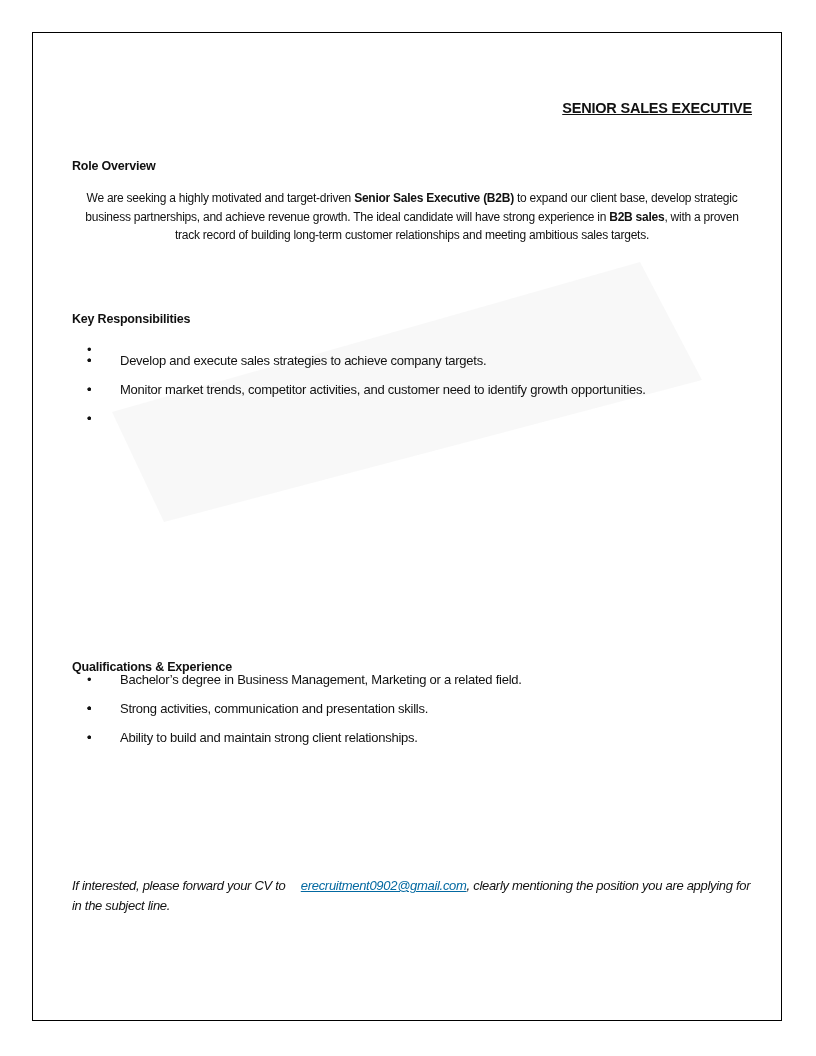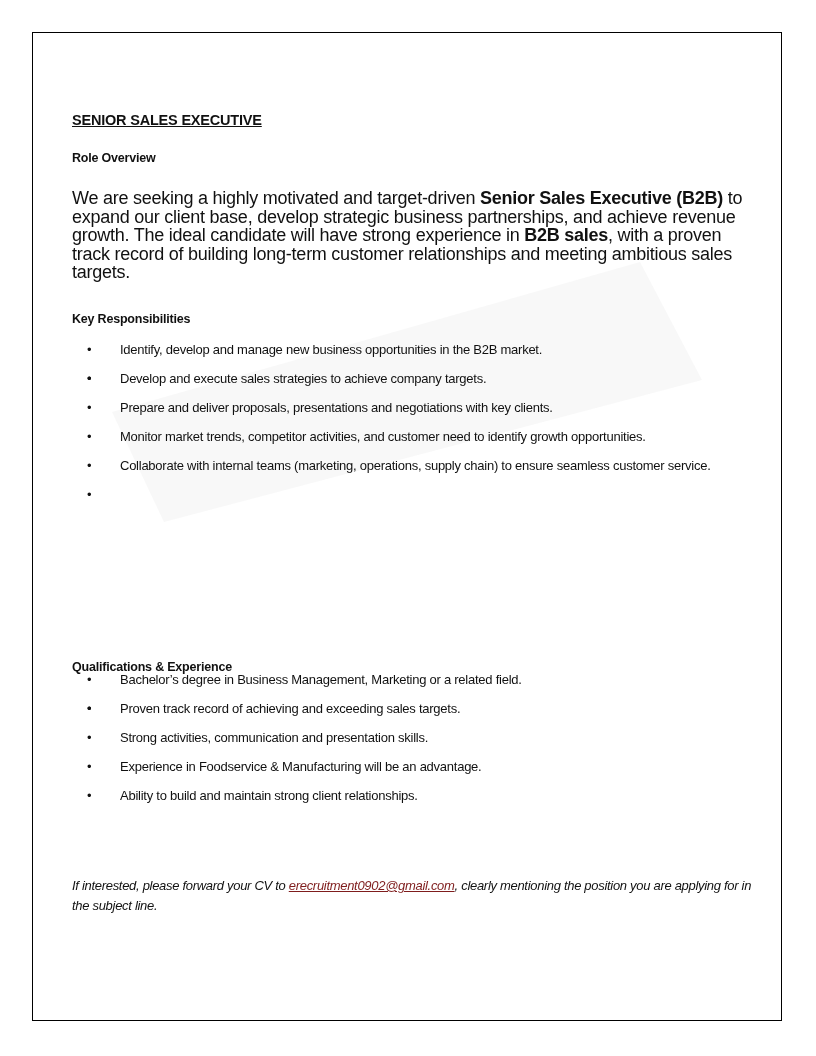--- a/index.html
+++ b/index.html
@@ -2,66 +2,66 @@
 <html><head>
 <meta charset="utf-8">
 <style>
   html, body { margin: 0; padding: 0; background: #ffffff; }
   body { width: 816px; height: 1056px; position: relative; overflow: hidden;
          font-family: "Liberation Sans", sans-serif; color: #111; }
   .page-border { position: absolute; left: 32px; top: 32px; width: 750px; height: 989px;
                  border: 1.5px solid #000; box-sizing: border-box; }
   .watermark { position: absolute; left: 0; top: 0; width: 816px; height: 1056px; pointer-events: none; }
   .content { position: absolute; left: 72px; top: 0; width: 680px; }
-  .title { position: absolute; left: 0; width: 680px; top: 112px; text-align: left;
+  .title { position: absolute; left: 0; width: 680px; top: 100px; text-align: right;
            font-size: 14.5px; font-weight: bold; text-decoration: underline;
            font-family: "Liberation Sans Narrow", "Liberation Sans", sans-serif; letter-spacing: -0.2px; }
   .heading { position: absolute; left: 0; font-size: 12.5px; font-weight: bold; letter-spacing: -0.2px; }
-  .para { position: absolute; left: 0; width: 680px; font-size: 18px; line-height: 18.5px; letter-spacing: -0.25px; }
+  .para { position: absolute; left: 0; width: 680px; font-size: 12px; line-height: 18.5px; letter-spacing: -0.25px; text-align: center; }
   .list { position: absolute; left: 0; margin: 0; padding: 0; list-style: none; width: 680px; }
   .list li { position: relative; padding-left: 48px; font-size: 13px; line-height: 18px;
              margin-bottom: 11px; letter-spacing: -0.25px; }
   .list li .bullet { position: absolute; left: 15px; top: 0; font-size: 13px; }
   .footer { position: absolute; left: 0; top: 876px; width: 680px; font-size: 13px; line-height: 20px;
             font-style: italic; letter-spacing: -0.3px; }
-  .email { color: #7f1d1d; text-decoration: underline; }
+  .email { color: #0369a1; text-decoration: underline; margin-left: 12px; }
   b { font-weight: bold; }
 </style>
 </head>
 <body>
 
 <div class="page-border"></div>
 
 <svg class="watermark" viewBox="0 0 816 1056">
   <polygon points="112,412 640,262 702,380 164,522" fill="#f7f7f7" opacity="0.85"></polygon>
 </svg>
 
 <div class="content">
   <div class="title">SENIOR SALES EXECUTIVE</div>
 
-  <div class="heading" style="top:151px;">Role Overview</div>
+  <div class="heading" style="top:159px;">Role Overview</div>
   <div class="para" style="top:189px;" id="overview"><span>We are seeking a highly motivated and target-driven </span><b>Senior Sales Executive (B2B)</b><span> to expand our client base, develop strategic business partnerships, and achieve revenue growth. The ideal candidate will have strong experience in </span><b>B2B sales</b><span>, with a proven track record of building long-term customer relationships and meeting ambitious sales targets.</span></div>
 
   <div class="heading" style="top:312px;">Key Responsibilities</div>
   <ul class="list" style="top:341px;" id="resp-list">
-      <li><span class="bullet">•</span><span>Identify, develop and manage new business opportunities in the B2B market.</span></li>
+      <li><span class="bullet">•</span></li>
       <li><span class="bullet">•</span></li>
       <li><span class="bullet">•</span><span>Develop and execute sales strategies to achieve company targets.</span></li>
-      <li><span class="bullet">•</span><span>Prepare and deliver proposals, presentations and negotiations with key clients.</span></li>
+      <li><span class="bullet">•</span></li>
       <li><span class="bullet">•</span><span>Monitor market trends, competitor activities, and customer need to identify growth opportunities.</span></li>
-      <li><span class="bullet">•</span><span>Collaborate with internal teams (marketing, operations, supply chain) to ensure seamless customer service.</span></li>
+      <li><span class="bullet">•</span></li>
       <li><span class="bullet">•</span></li>
     </ul>
 
   <div class="heading" style="top:660px;">Qualifications &amp; Experience</div>
   <ul class="list" style="top:671px;" id="qual-list">
       <li><span class="bullet">•</span><span>Bachelor’s degree in Business Management, Marketing or a related field.</span></li>
       <li><span class="bullet">•</span></li>
-      <li><span class="bullet">•</span><span>Proven track record of achieving and exceeding sales targets.</span></li>
+      <li><span class="bullet">•</span></li>
       <li><span class="bullet">•</span><span>Strong activities, communication and presentation skills.</span></li>
-      <li><span class="bullet">•</span><span>Experience in Foodservice &amp; Manufacturing will be an advantage.</span></li>
+      <li><span class="bullet">•</span></li>
       <li><span class="bullet">•</span><span>Ability to build and maintain strong client relationships.</span></li>
     </ul>
 
   <div class="footer">
     <span>If interested, please forward your CV to </span><a class="email">erecruitment0902@gmail.com</a><span>, clearly mentioning the position you are applying for in the subject line.</span>
   </div>
 </div>
 
 </body></html>

